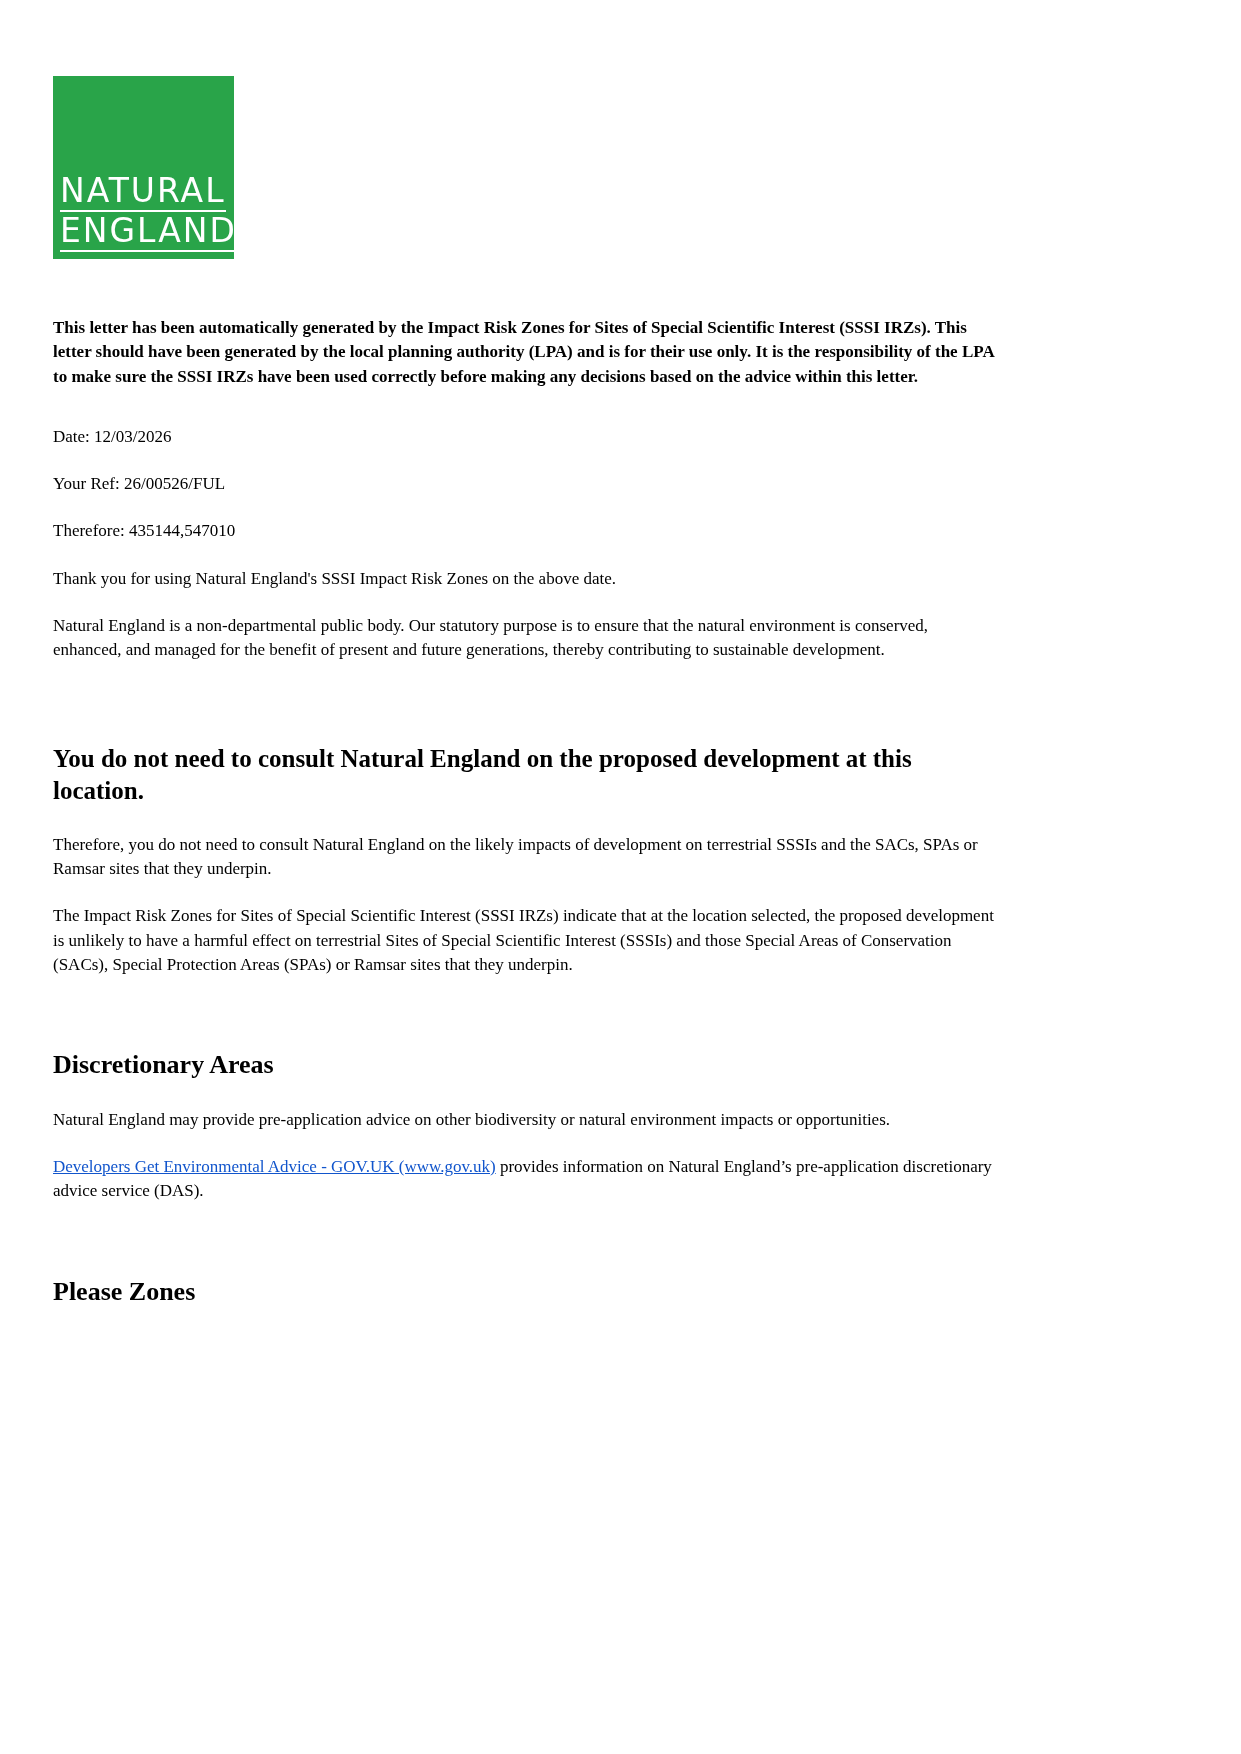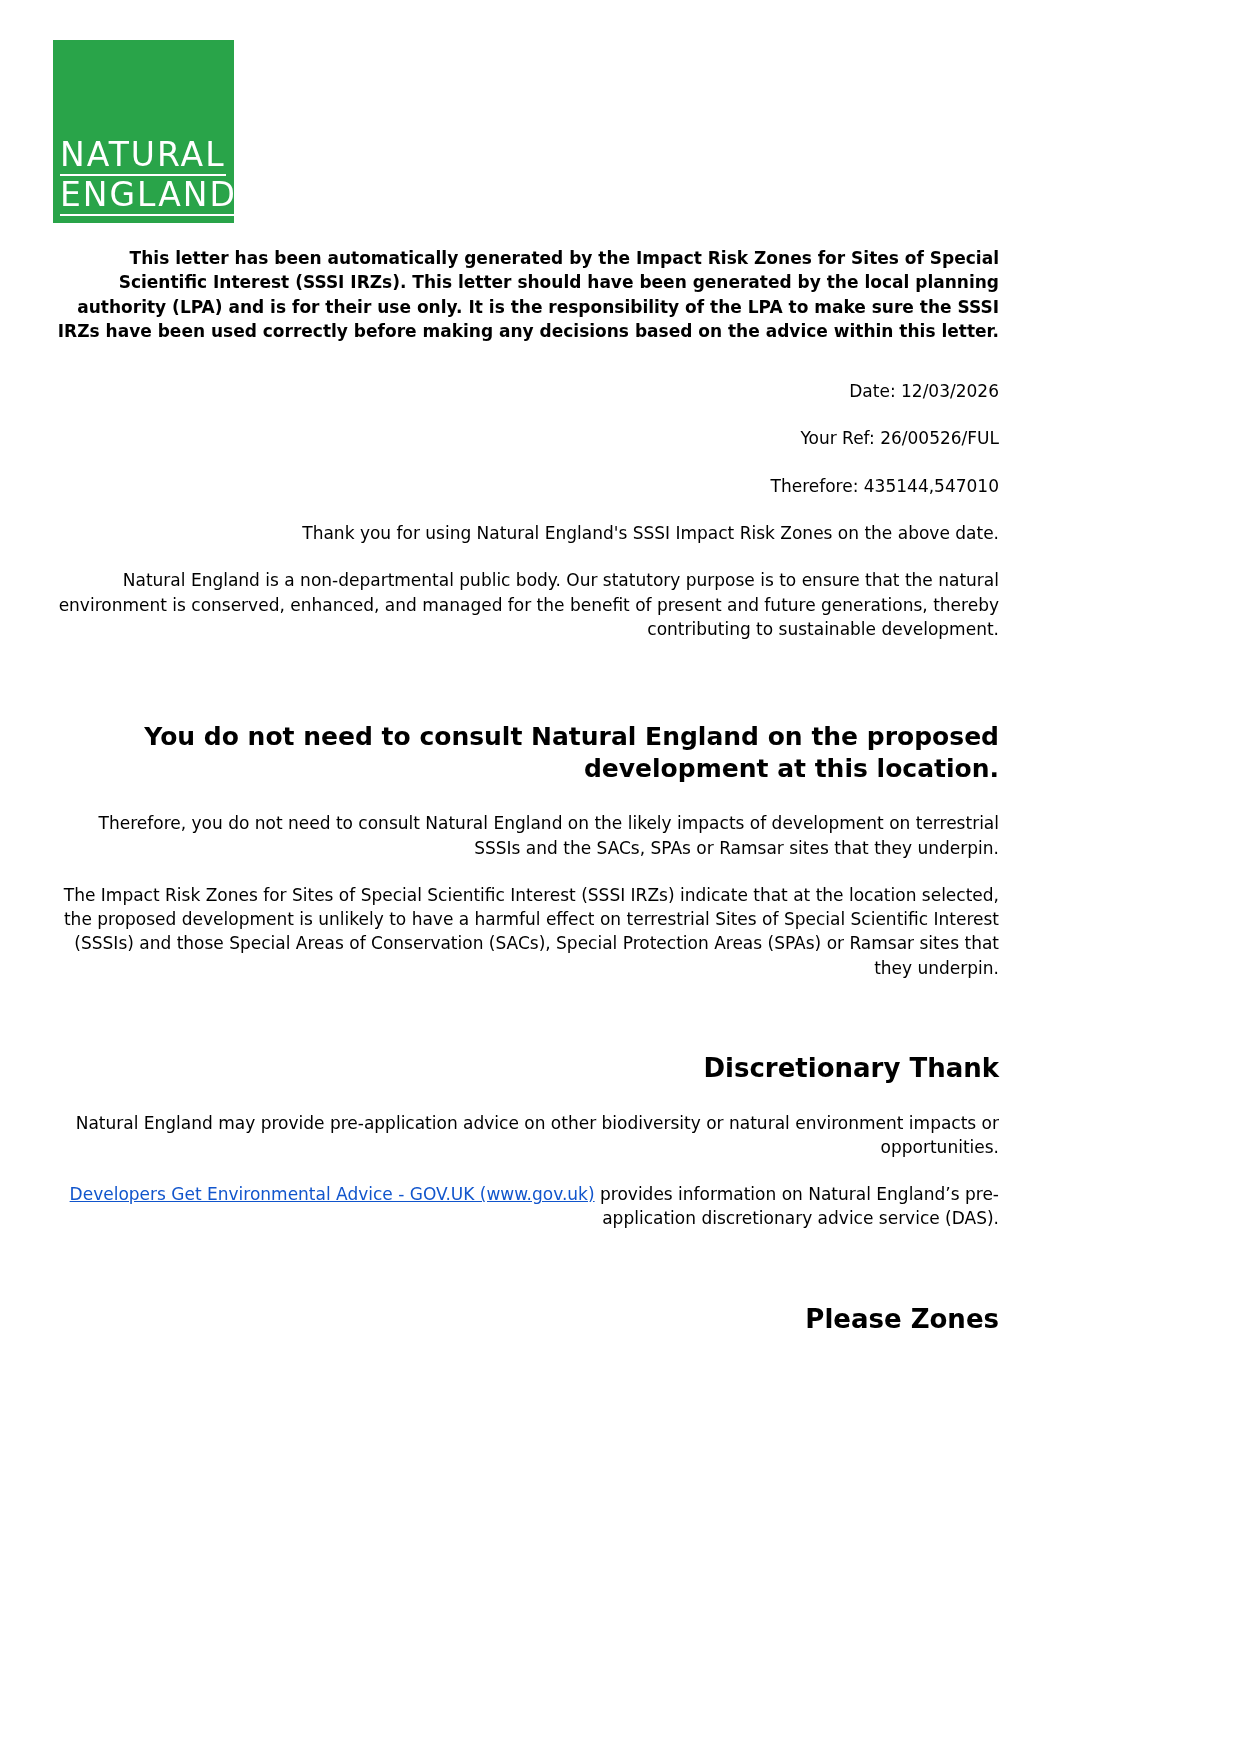--- a/index.html
+++ b/index.html
@@ -10,23 +10,22 @@
   }
   body {
     width: 1241px;
     min-height: 1754px;
     font-family: "DejaVu Sans", "Liberation Sans", sans-serif;
     color: #000000;
   }
   .page {
     width: 1054px;
     min-height: 1754px;
-    padding: 40px 55px 40px 53px;
+    padding: 76px 55px 40px 53px;
     background: #ffffff;
-    text-align: right;
   }
   
   .logo {
     width: 181px;
     height: 183px;
     background: var(--brand-green, #29a449);
     display: flex;
     flex-direction: column;
     justify-content: flex-end;
     align-items: flex-start;
@@ -39,22 +38,23 @@
     font-weight: 400;
     letter-spacing: 2px;
     line-height: 1.0;
     padding-bottom: 3px;
     border-bottom: 2px solid #ffffff;
     margin-top: 2px;
     white-space: nowrap;
   }
   
   .content {
-    margin-top: 23px;
+    margin-top: 57px;
     max-width: 1133px;
+    font-family: Liberation Serif, serif;
   }
   p {
     font-size: 17px;
     line-height: 1.43;
     margin: 23px 0;
   }
   p.disclaimer {
     font-weight: bold;
     margin: 0 0 36px 0;
     max-width: 1010px;
@@ -99,20 +99,20 @@
     <p class="meta-line">Your Ref: 26/00526/FUL</p>
     <p class="meta-line">Therefore: 435144,547010</p>
 
     <p>Thank you for using Natural England's SSSI Impact Risk Zones on the above date.</p>
     <p>Natural England is a non-departmental public body. Our statutory purpose is to ensure that the natural environment is conserved, enhanced, and managed for the benefit of present and future generations, thereby contributing to sustainable development.</p>
 
     <h1>You do not need to consult Natural England on the proposed development at this location.</h1>
     <p>Therefore, you do not need to consult Natural England on the likely impacts of development on terrestrial SSSIs and the SACs, SPAs or Ramsar sites that they underpin.</p>
     <p>The Impact Risk Zones for Sites of Special Scientific Interest (SSSI IRZs) indicate that at the location selected, the proposed development is unlikely to have a harmful effect on terrestrial Sites of Special Scientific Interest (SSSIs) and those Special Areas of Conservation (SACs), Special Protection Areas (SPAs) or Ramsar sites that they underpin.</p>
 
-    <h2>Discretionary Thank</h2>
+    <h2>Discretionary Areas</h2>
     <p>Natural England may provide pre-application advice on other biodiversity or natural environment impacts or opportunities.</p>
     <p><a class="doc-link">Developers Get Environmental Advice - GOV.UK (www.gov.uk)</a><span> provides information on Natural England’s pre-application discretionary advice service (DAS).</span></p>
 
     <h2>Please Zones</h2>
 
   </div>
 </div>
 
 </body></html>

